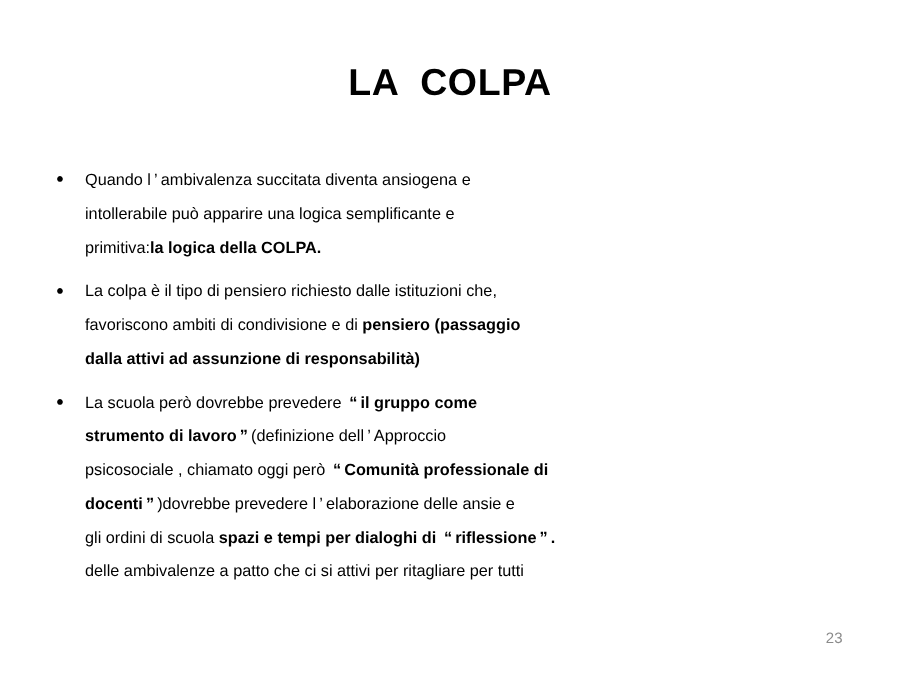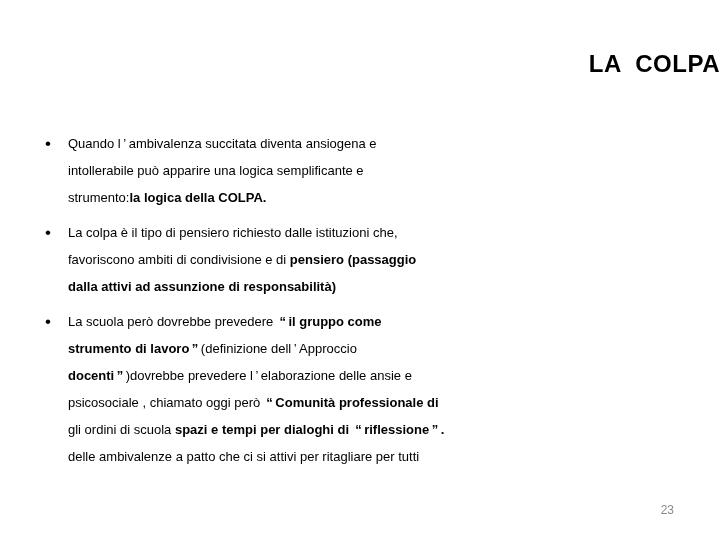--- a/index.html
+++ b/index.html
@@ -14,22 +14,22 @@
     background: #ffffff;
     font-family: "Liberation Sans", sans-serif;
     color: #000000;
     overflow: hidden;
   }
   .slide-title {
     position: absolute;
     top: 50px;
     left: 0;
     right: 0;
-    text-align: right;
-    font-size: 24px;
+    text-align: center;
+    font-size: 30px;
     font-weight: bold;
     white-space: pre;
     letter-spacing: 0.5px;
   }
   .slide-body {
     position: absolute;
     top: 130px;
     left: 40px;
     width: 668px;
   }
@@ -73,38 +73,38 @@
 
 <div class="slide">
   <div class="slide-title">LA  COLPA</div>
 
   <div class="slide-body">
       <div class="bullet-item">
         <span class="bullet-marker">•</span>
         <div class="bullet-text">
           <div class="bullet-line"><span class="seg">Quando l<span class="q">’</span>ambivalenza succitata diventa ansiogena e</span></div>
           <div class="bullet-line"><span class="seg">intollerabile può apparire una logica semplificante e</span></div>
-          <div class="bullet-line"><span class="seg">strumento:</span><span class="seg-bold">la logica della COLPA.</span></div>
+          <div class="bullet-line"><span class="seg">primitiva:</span><span class="seg-bold">la logica della COLPA.</span></div>
         </div>
       </div>
       <div class="bullet-item">
         <span class="bullet-marker">•</span>
         <div class="bullet-text">
           <div class="bullet-line"><span class="seg">La colpa è il tipo di pensiero richiesto dalle istituzioni che,</span></div>
           <div class="bullet-line"><span class="seg">favoriscono ambiti di condivisione e di </span><span class="seg-bold">pensiero (passaggio</span></div>
           <div class="bullet-line"><span class="seg-bold">dalla attivi ad assunzione di responsabilità)</span></div>
         </div>
       </div>
       <div class="bullet-item">
         <span class="bullet-marker">•</span>
         <div class="bullet-text">
           <div class="bullet-line"><span class="seg">La scuola però dovrebbe prevedere </span><span class="seg-bold"><span class="q">“</span>il gruppo come</span></div>
           <div class="bullet-line"><span class="seg-bold">strumento di lavoro<span class="q">”</span></span><span class="seg">(definizione dell<span class="q">’</span>Approccio</span></div>
+          <div class="bullet-line"><span class="seg">psicosociale , chiamato oggi però </span><span class="seg-bold"><span class="q">“</span>Comunità professionale di</span></div>
           <div class="bullet-line"><span class="seg-bold">docenti<span class="q">”</span></span><span class="seg">)dovrebbe prevedere l<span class="q">’</span>elaborazione delle ansie e</span></div>
-          <div class="bullet-line"><span class="seg">psicosociale , chiamato oggi però </span><span class="seg-bold"><span class="q">“</span>Comunità professionale di</span></div>
           <div class="bullet-line"><span class="seg">gli ordini di scuola </span><span class="seg-bold">spazi e tempi per dialoghi di <span class="q">“</span>riflessione<span class="q">”</span>.</span></div>
           <div class="bullet-line"><span class="seg">delle ambivalenze a patto che ci si attivi per ritagliare per tutti</span></div>
         </div>
       </div>
     </div>
 
   <div class="page-number">23</div>
 </div>
 
 </body></html>

